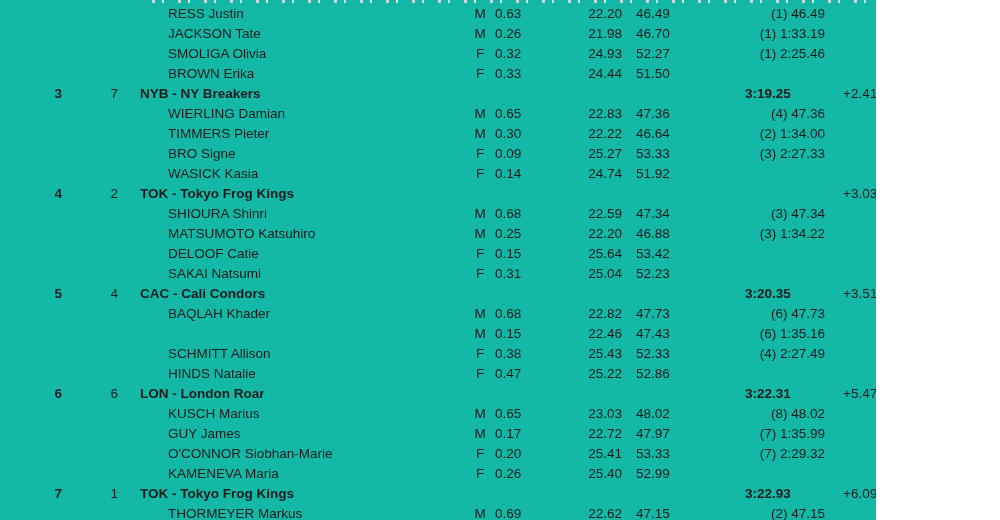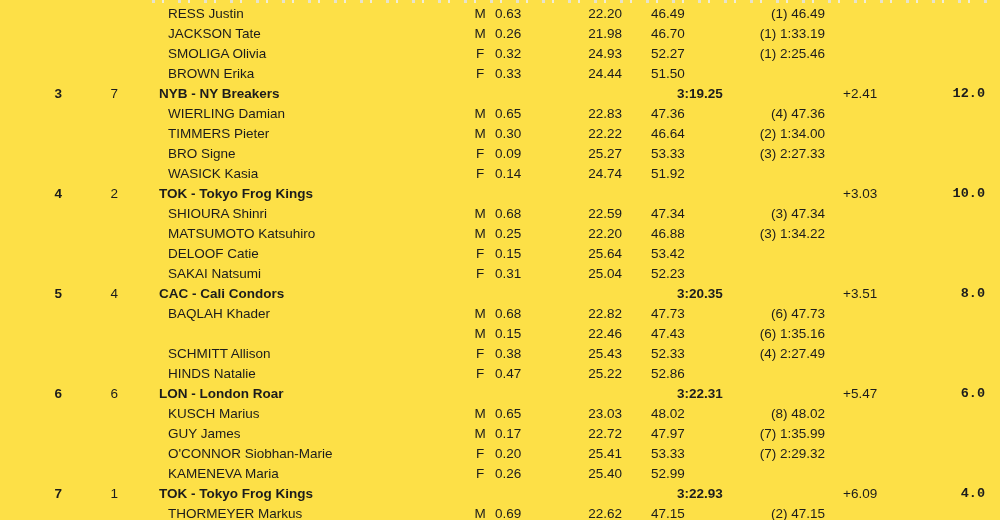--- a/index.html
+++ b/index.html
@@ -1,48 +1,48 @@
 <!DOCTYPE html>
 <html><head>
 <meta charset="utf-8">
 <title>Relay Results</title>
 <style>
   html,body{margin:0;padding:0;background:#ffffff;}
   .page{
     position:relative;
-    width:1000px;height:520px;
-    background:#fde047;
+    width:876px;height:520px;
+    background:#14b8a6;
     overflow:hidden;
     font-family:"Liberation Sans","DejaVu Sans",sans-serif;
     color:#1c1c1c;
   }
   
   .clip-strip{
     position:absolute;top:0;left:152px;width:838px;height:3px;
     background:repeating-linear-gradient(90deg,
       #e3e3e3 0 3px, transparent 3px 10px,
       #efefef 10px 12px, transparent 12px 26px);
     opacity:.85;
   }
   .rows{position:absolute;top:4px;left:0;width:1000px;}
   .row{position:relative;height:20px;}
   .c{
     position:absolute;top:0;height:20px;line-height:20px;
     font-size:13.5px;white-space:nowrap;
   }
   .rank {left:28px;  width:34px;  text-align:right; font-weight:700;}
   .lane {left:92px;  width:26px;  text-align:right;}
-  .team {left:140px;               text-align:left;  font-weight:700;margin-left:19px;}
+  .team {left:140px;               text-align:left;  font-weight:700;}
   .swmr {left:168px;               text-align:left;}
   .gen  {left:463px; width:34px;  text-align:center;}
   .rt   {left:495px; width:50px;  }
   .s50  {left:558px; width:64px;  text-align:right;}
-  .s100 {left:636px; width:64px;  text-align:center;}
+  .s100 {left:636px; width:64px;  text-align:left;}
   .cum  {left:713px; width:112px; text-align:right;}
-  .tot  {left:677px; width:112px; text-align:left; font-weight:700;}
+  .tot  {left:712px; width:112px; text-align:center; font-weight:700;}
   .diff {left:843px; width:62px;  text-align:left;}
   .pts  {left:915px; width:70px;  text-align:right; font-weight:700;font-family:Liberation Mono, monospace;}
 </style>
 </head>
 <body>
 
 <div class="page">
   <div class="clip-strip"></div>
 
   <div class="rows">

